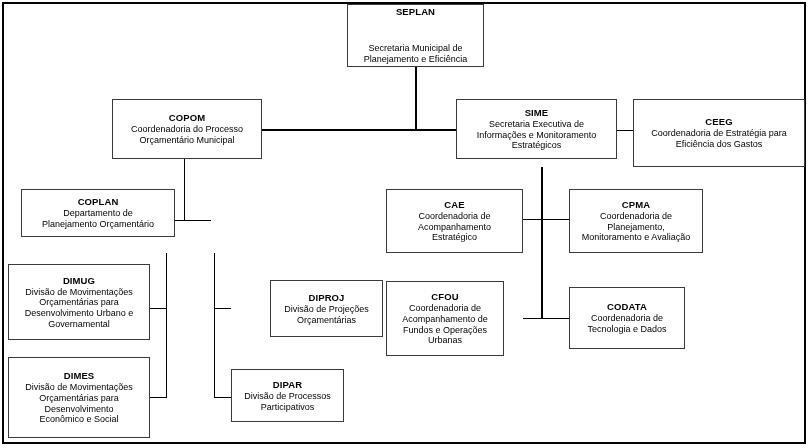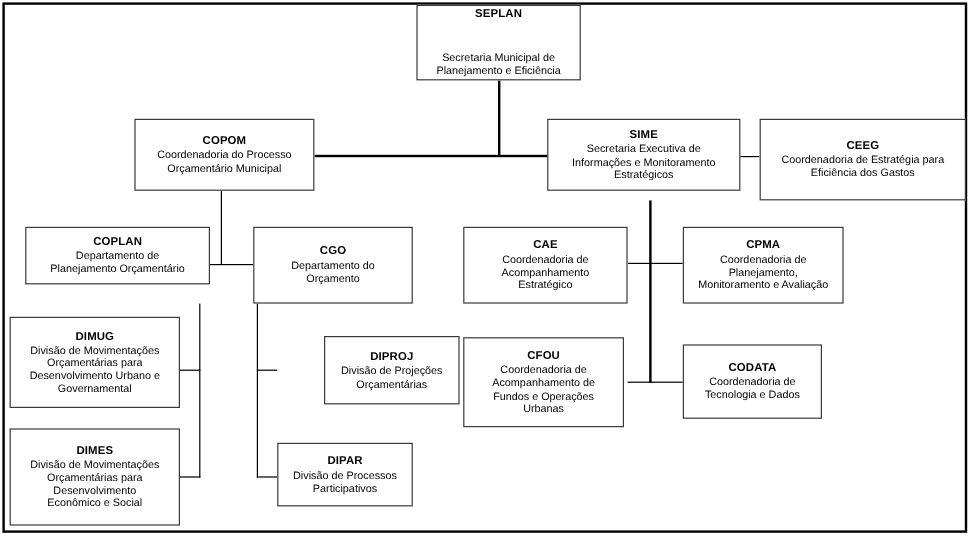--- a/index.html
+++ b/index.html
@@ -115,25 +115,20 @@
     <span class="desc">Coordenadoria de Estratégia para
 Eficiência dos Gastos</span>
   </div>
 
   <div class="node" style="left:21px; top:189px; width:154px; height:48px;">
     <span class="code">COPLAN</span>
     <span class="desc">Departamento de
 Planejamento Orçamentário</span>
   </div>
 
-  <div class="node" style="left:211px; top:189px; width:133px; height:64px;">
-    <span class="code">CGO</span>
-    <span class="desc">Departamento do
-Orçamento</span>
-  </div>
 
   <div class="node" style="left:386px; top:189px; width:137px; height:64px;">
     <span class="code">CAE</span>
     <span class="desc">Coordenadoria de
 Acompanhamento
 Estratégico</span>
   </div>
 
   <div class="node" style="left:569px; top:189px; width:134px; height:64px;">
     <span class="code">CPMA</span>
@@ -163,21 +158,21 @@
     <span class="desc">Divisão de Projeções
 Orçamentárias</span>
   </div>
 
   <div class="node" style="left:231px; top:369px; width:113px; height:53px;">
     <span class="code">DIPAR</span>
     <span class="desc">Divisão de Processos
 Participativos</span>
   </div>
 
-  <div class="node" style="left:386px; top:281px; width:134px; height:75px;">
+  <div class="node" style="left:386px; top:281px; width:118px; height:75px;">
     <span class="code">CFOU</span>
     <span class="desc">Coordenadoria de
 Acompanhamento de
 Fundos e Operações
 Urbanas</span>
   </div>
 
   <div class="node" style="left:569px; top:287px; width:116px; height:62px;">
     <span class="code">CODATA</span>
     <span class="desc">Coordenadoria de

